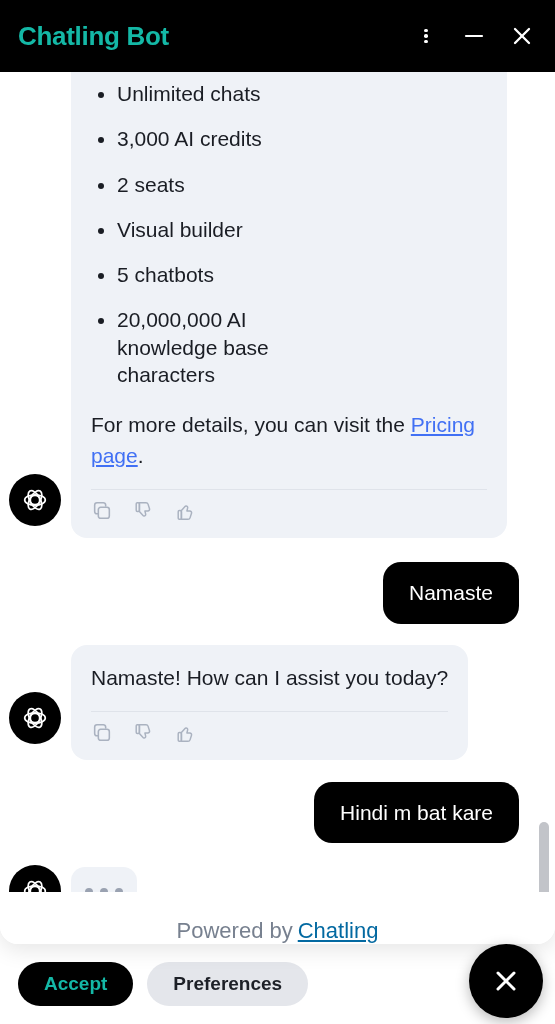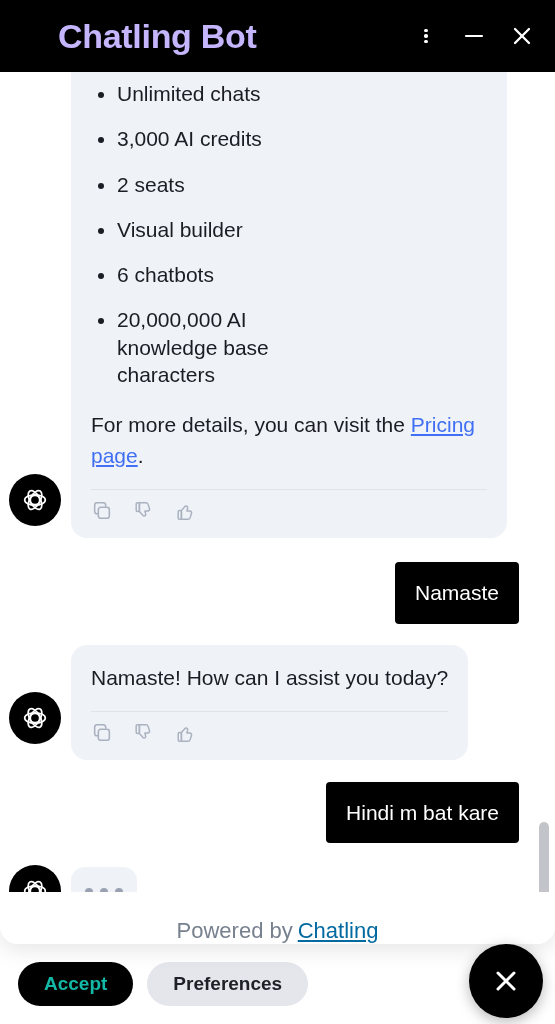--- a/index.html
+++ b/index.html
@@ -89,26 +89,25 @@
   #chat-header {
     height: 72px;
     flex: 0 0 72px;
     background: #000000;
     display: flex;
     align-items: center;
     padding: 0 20px 0 18px;
     box-sizing: border-box;
   }
   #chat-header .title {
-    color: #c4b5fd;
-    font-size: 34px;
+    color: #14b8a6;
+    font-size: 26px;
     font-weight: 700;
     letter-spacing: -0.3px;
     flex: 1;
-    margin-left: 40px;
   }
   #chat-header .hdr-icons {
     display: flex;
     align-items: center;
     gap: 22px;
   }
   .hdr-icon {
     width: 26px;
     height: 26px;
     display: flex;
@@ -169,24 +168,24 @@
     color: #1a1d24;
     font-size: 21px;
     line-height: 1.45;
     padding: 14px 20px 10px 20px;
     box-sizing: border-box;
     max-width: 420px;
   }
   .bubble-user {
     background: #000000;
     color: #ffffff;
-    border-radius: 4px;
+    border-radius: 18px;
     font-size: 21px;
     line-height: 1.4;
-    padding: 16px 20px;
+    padding: 16px 26px;
     box-sizing: border-box;
     max-width: 400px;
   }
 
   .feat-list {
     margin: 0 0 0 0;
     padding: 0 0 0 26px;
     list-style: disc;
   }
   .feat-list li {
@@ -348,21 +347,21 @@
             <ellipse cx="16" cy="16" rx="11" ry="5.5" fill="none" stroke="#ffffff" stroke-width="1.8" transform="rotate(60 16 16)"></ellipse>
             <ellipse cx="16" cy="16" rx="11" ry="5.5" fill="none" stroke="#ffffff" stroke-width="1.8" transform="rotate(120 16 16)"></ellipse>
           </svg>
         </div>
         <div class="bubble-bot" style="border-top-left-radius:0;border-top-right-radius:0;padding-top:16px;max-width:436px;">
           <ul class="feat-list">
             <li>Unlimited chats</li>
             <li>3,000 AI credits</li>
             <li>2 seats</li>
             <li>Visual builder</li>
-            <li>6 chatbots</li>
+            <li>5 chatbots</li>
             <li style="max-width:210px;">20,000,000 AI knowledge base characters</li>
           </ul>
           <p class="bubble-para">
             <span>For more details, you can visit the </span><a class="inline-link" href="#">Pricing page</a><span>.</span>
           </p>
           <div class="bubble-divider"></div>
           <div class="msg-actions">
             <svg class="act-icon" viewBox="0 0 24 24" fill="none">
               <rect x="8" y="8" width="12" height="12" rx="2.5" stroke="#aab2c0" stroke-width="1.7"></rect>
               <path d="M16 6.5V5.5A2.5 2.5 0 0 0 13.5 3H6.5A2.5 2.5 0 0 0 4 5.5v7A2.5 2.5 0 0 0 6.5 15h1" stroke="#aab2c0" stroke-width="1.7" stroke-linecap="round"></path>

